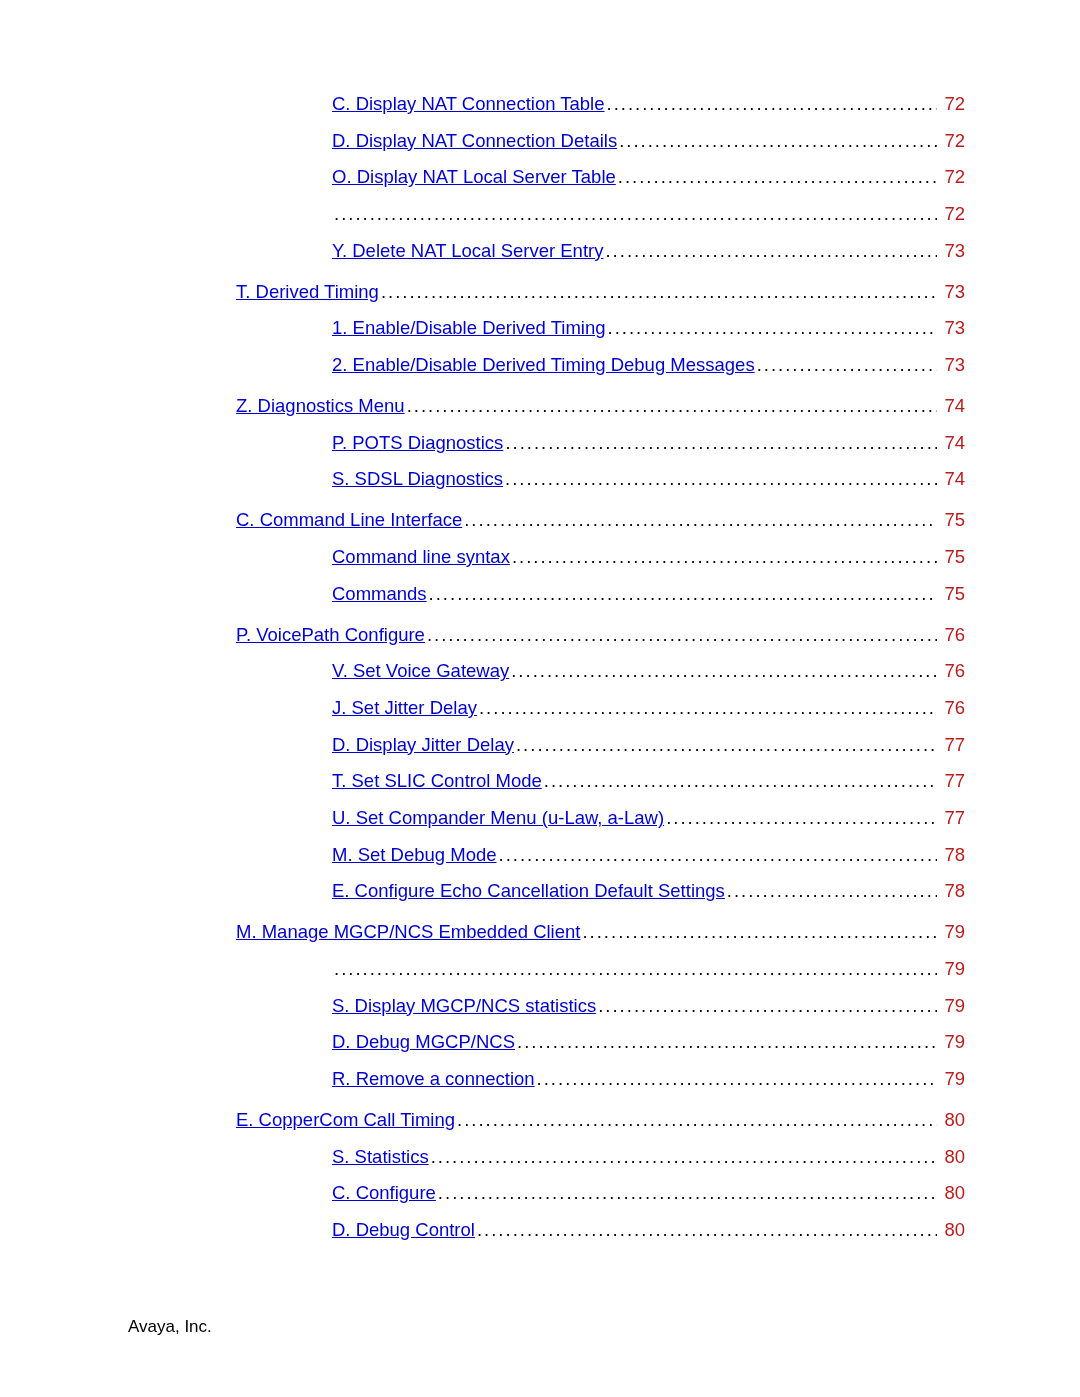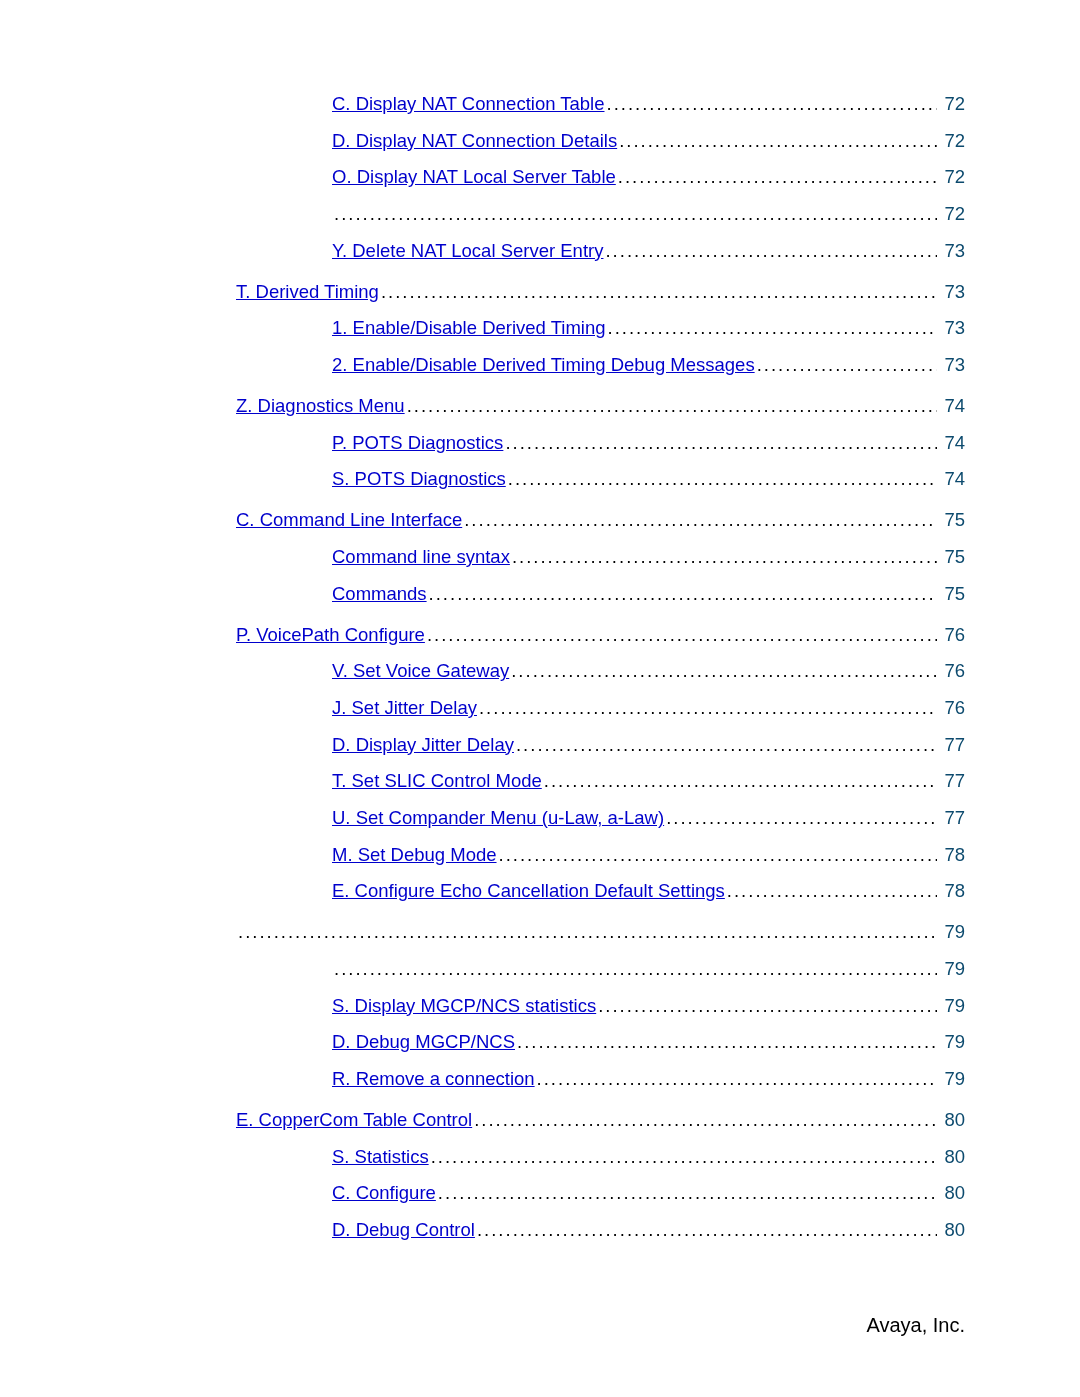--- a/index.html
+++ b/index.html
@@ -6,22 +6,22 @@
   html, body { width: 1080px; height: 1397px; background: #fff; }
   body { font-family: Arial, Helvetica, sans-serif; position: relative; }
   .page { position: absolute; left: 0; top: 0; width: 1080px; height: 1397px; padding: 92px 115px 0 128px; }
   .toc { width: 100%; }
   .row { display: flex; align-items: baseline; font-size: 18.5px; line-height: 1.25; margin-bottom: 13.5px; color: #000; }
   .row.lvl1 { margin-left: 108px; margin-top: 18px; }
   .row.lvl2 { margin-left: 204px; }
   .label { color: #0000cc; text-decoration: underline; white-space: nowrap; }
   .leader { flex: 1 1 auto; overflow: hidden; white-space: nowrap; letter-spacing: 2px; color: #000; padding: 0 2px; }
   .leader::before { content: "......................................................................................................................................................."; }
-  .pg { white-space: nowrap; color: #0c4a6e; padding-left: 4px; min-width: 28px; text-align: right; }
-  .footer { position: absolute; left: 128px; right: 115px; bottom: 60px; display: flex; justify-content: flex-end; font-size: 20px; color: #000; }
+  .pg { white-space: nowrap; color: #b91c1c; padding-left: 4px; min-width: 28px; text-align: right; }
+  .footer { position: absolute; left: 128px; right: 115px; bottom: 60px; display: flex; justify-content: flex-start; font-size: 17px; color: #000; }
 </style>
 </head>
 <body>
 
 <div class="page">
   <div class="toc" id="toc">
       <div class="row lvl2">
         <span class="label">C. Display NAT Connection Table</span>
         <span class="leader"></span>
         <span class="pg">72</span>
@@ -64,21 +64,21 @@
         <span class="label">Z. Diagnostics Menu</span>
         <span class="leader"></span>
         <span class="pg">74</span>
       </div>
       <div class="row lvl2">
         <span class="label">P. POTS Diagnostics</span>
         <span class="leader"></span>
         <span class="pg">74</span>
       </div>
       <div class="row lvl2">
-        <span class="label">S. POTS Diagnostics</span>
+        <span class="label">S. SDSL Diagnostics</span>
         <span class="leader"></span>
         <span class="pg">74</span>
       </div>
       <div class="row lvl1">
         <span class="label">C. Command Line Interface</span>
         <span class="leader"></span>
         <span class="pg">75</span>
       </div>
       <div class="row lvl2">
         <span class="label">Command line syntax</span>
@@ -124,20 +124,21 @@
         <span class="label">M. Set Debug Mode</span>
         <span class="leader"></span>
         <span class="pg">78</span>
       </div>
       <div class="row lvl2">
         <span class="label">E. Configure Echo Cancellation Default Settings</span>
         <span class="leader"></span>
         <span class="pg">78</span>
       </div>
       <div class="row lvl1">
+        <span class="label">M. Manage MGCP/NCS Embedded Client</span>
         <span class="leader"></span>
         <span class="pg">79</span>
       </div>
       <div class="row lvl2">
         <span class="leader"></span>
         <span class="pg">79</span>
       </div>
       <div class="row lvl2">
         <span class="label">S. Display MGCP/NCS statistics</span>
         <span class="leader"></span>
@@ -147,21 +148,21 @@
         <span class="label">D. Debug MGCP/NCS</span>
         <span class="leader"></span>
         <span class="pg">79</span>
       </div>
       <div class="row lvl2">
         <span class="label">R. Remove a connection</span>
         <span class="leader"></span>
         <span class="pg">79</span>
       </div>
       <div class="row lvl1">
-        <span class="label">E. CopperCom Table Control</span>
+        <span class="label">E. CopperCom Call Timing</span>
         <span class="leader"></span>
         <span class="pg">80</span>
       </div>
       <div class="row lvl2">
         <span class="label">S. Statistics</span>
         <span class="leader"></span>
         <span class="pg">80</span>
       </div>
       <div class="row lvl2">
         <span class="label">C. Configure</span>

